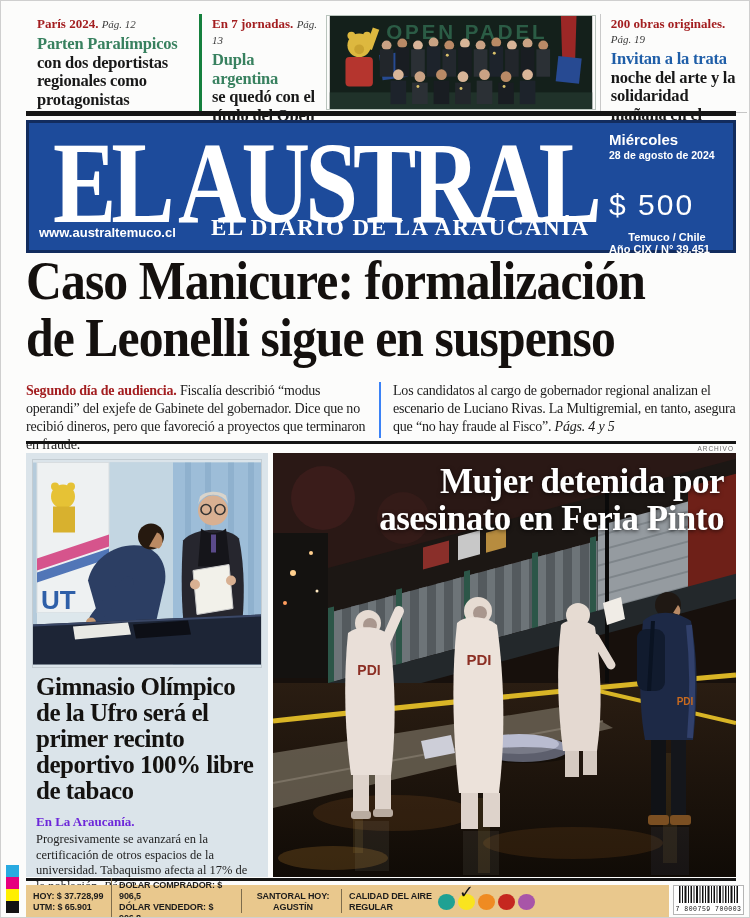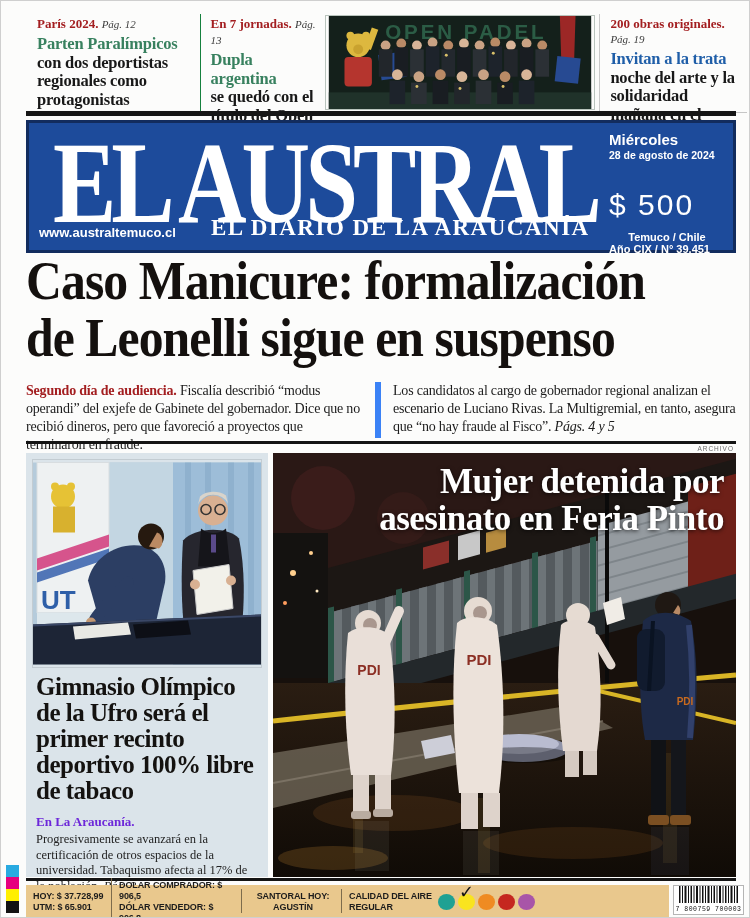--- a/index.html
+++ b/index.html
@@ -4,21 +4,21 @@
 <style>
   html,body{margin:0;padding:0;background:#e9e9e9;}
   .page{position:relative;width:750px;height:918px;margin:0 auto;background:#fcfcfb;
         border:1px solid #cfcfcf;box-sizing:border-box;overflow:hidden;
         font-family:"Liberation Serif","DejaVu Serif",serif;color:#1a1a1a;}
   
   .teasers{position:absolute;left:25px;top:13px;width:710px;height:99px;display:flex;
            border-bottom:1px solid #c6c6c6;box-sizing:border-box;margin-left:11px;}
   .teaser{box-sizing:border-box;padding-top:2px;}
   .t1{width:163px;padding-right:6px;}
-  .tmid{width:400px;display:flex;border-left:1px solid #15803d;border-right:1px solid #c9c9c9;}
+  .tmid{width:400px;display:flex;border-left:3px solid #15803d;border-right:1px solid #c9c9c9;}
   .t2{width:124px;padding:2px 6px 0 10px;box-sizing:border-box;}
   .t3{width:147px;padding-left:10px;}
   .kickline{font-size:13px;line-height:15px;margin-bottom:3px;}
   .kick{font-weight:bold;color:#a31e20;}
   .pref{font-style:italic;font-size:11px;color:#3c3c3c;}
   .thead{font-weight:bold;font-size:16.5px;line-height:18.5px;letter-spacing:-0.2px;color:#181818;}
   .thead .c{display:block;}
   .c.green{color:#38815f;}
   .c.blue{color:#1f5ea8;}
   .tphoto{width:270px;height:95px;margin-top:1px;border:1px solid #b9c4bd;box-sizing:border-box;}
@@ -40,21 +40,21 @@
   .mh-price{font-size:30px;font-weight:normal;letter-spacing:2px;margin-top:27px;}
   .mh-city{font-weight:bold;font-size:11px;margin-top:9px;text-align:center;}
   .mh-ed{font-weight:bold;font-size:11px;}
   
   .lead-hl{position:absolute;left:25px;top:252px;width:760px;margin:0;color:#14100e;
            font-size:54px;line-height:57px;font-weight:bold;letter-spacing:-1px;
            transform:scaleX(0.92);transform-origin:top left;}
   .deks{position:absolute;left:25px;top:381px;width:710px;height:56px;display:flex;}
   .dek{width:355px;box-sizing:border-box;font-size:14px;line-height:18px;
        letter-spacing:-0.2px;color:#1c1c1c;}
-  .dek.l{padding-right:12px;border-right:6px solid #3b82f6;}
+  .dek.l{padding-right:12px;border-right:2px solid #3b82f6;}
   .dek.r{padding-left:12px;}
   .dek .kick{font-size:14px;}
   .pages{font-style:italic;}
   .midrule{position:absolute;left:25px;top:440px;width:710px;height:3px;background:#141414;}
   .credit{position:absolute;right:15px;top:444px;font-family:"Liberation Sans",sans-serif;
           font-size:6.5px;color:#6a6a6a;letter-spacing:1px;}
   
   .leftcol{position:absolute;left:25px;top:452px;width:242px;height:424px;background:#dbe4ea;}
   .leftcol .photo{display:block;margin:6px auto 0 auto;width:228px;height:207px;
                   border:1px solid #c3ccd2;}

